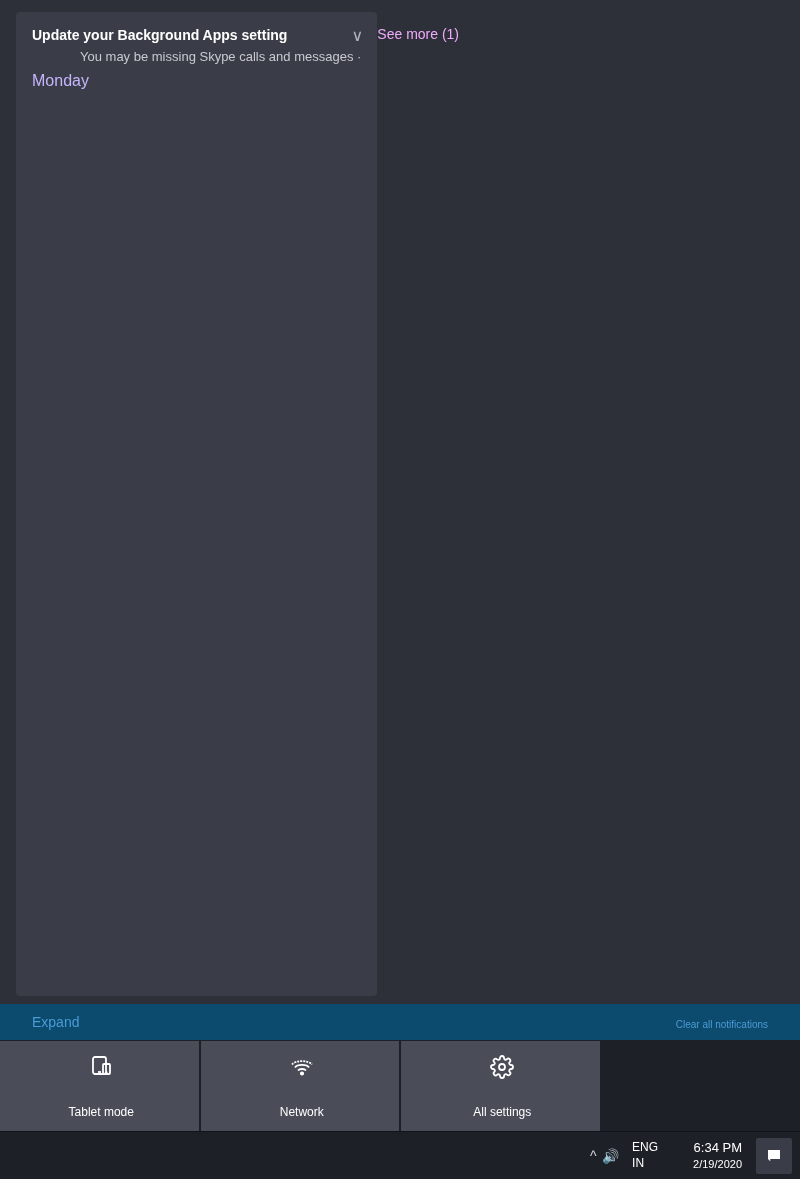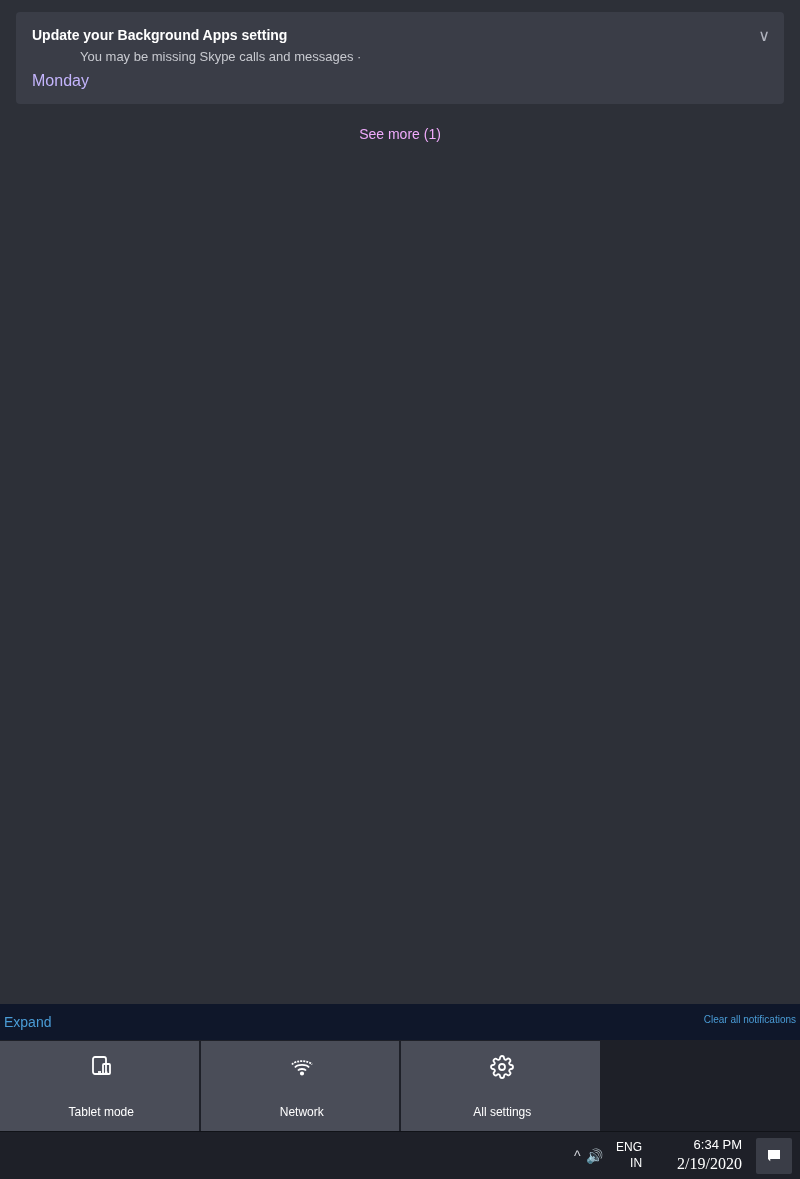--- a/index.html
+++ b/index.html
@@ -23,21 +23,21 @@
       display: flex;
       flex-direction: column;
       background: #2d3038;
     }
 
     
     .notifications-area {
       flex: 1;
       padding: 12px 16px 0 16px;
       display: flex;
-      flex-direction: column;
+      flex-direction: row;
     }
 
     .notification-card {
       background: #3a3d47;
       border-radius: 4px;
       padding: 14px 16px;
       margin-bottom: 8px;
       position: relative;
     }
 
@@ -82,23 +82,23 @@
 
     
     .empty-space {
       flex: 1;
     }
 
     
     .action-bar {
       display: flex;
       justify-content: space-between;
-      align-items: flex-start;
-      padding: 10px 4px;
-      background: #0f172a;
+      align-items: flex-end;
+      padding: 10px 32px;
+      background: #0c4a6e;
     }
 
     .expand-btn {
       color: #4a9cd6;
       font-size: 14px;
       cursor: pointer;
       background: none;
       border: none;
       font-family: inherit;
     }
@@ -182,30 +182,29 @@
       margin-left: 17px;
     }
 
     .clock-time {
       font-size: 13px;
       color: #ffffff;
       line-height: 1.3;
     }
 
     .clock-date {
-      font-size: 16px;
+      font-size: 11px;
       color: #ffffff;
       line-height: 1.3;
-      font-family: Liberation Serif, serif;
     }
 
     .lang-area {
       display: flex;
       flex-direction: column;
-      align-items: flex-end;
+      align-items: flex-start;
       cursor: pointer;
       padding: 2px 4px;
     }
 
     .lang-text {
       font-size: 12px;
       color: #ffffff;
       line-height: 1.3;
     }
 

